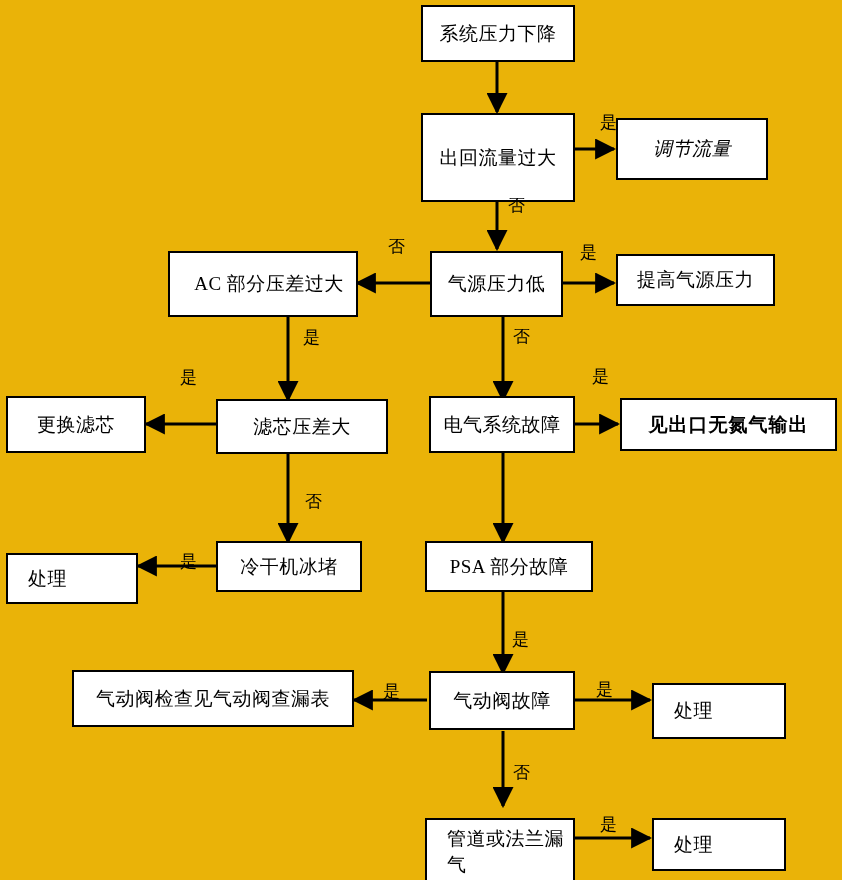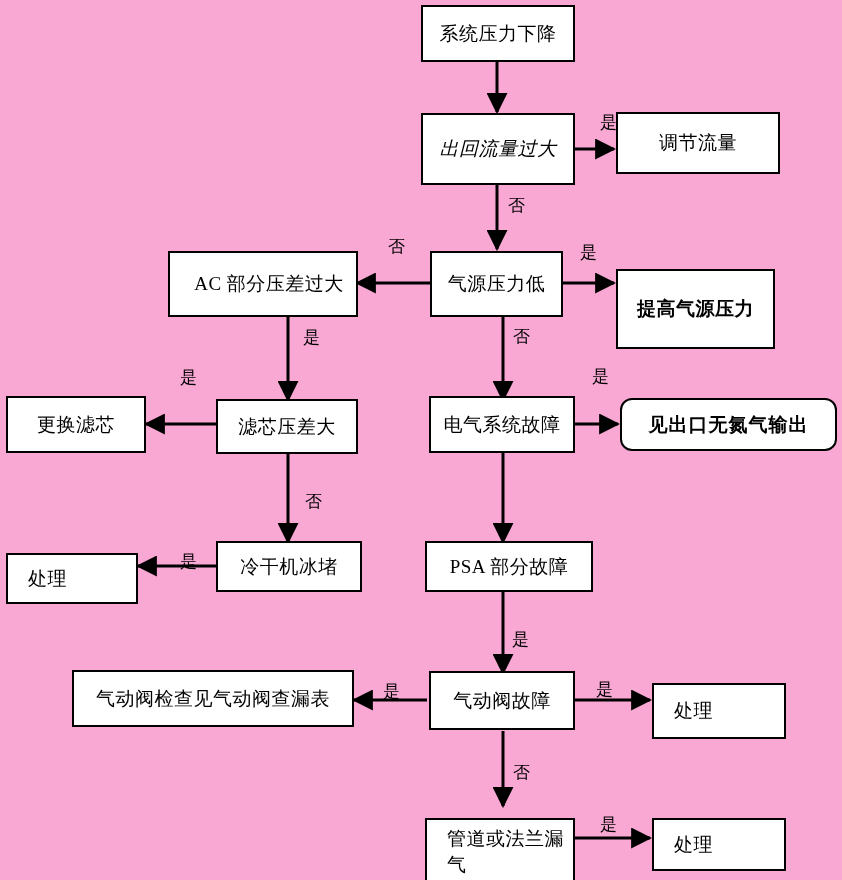--- a/index.html
+++ b/index.html
@@ -4,21 +4,21 @@
 <style>
   html, body {
     margin: 0;
     padding: 0;
     background: #ffffff;
   }
   #canvas {
     position: relative;
     width: 842px;
     height: 880px;
-    background: #f9a8d4;
+    background: #eab308;
     font-family: "Liberation Serif", "DejaVu Serif", serif;
     overflow: hidden;
   }
   svg.edges {
     position: absolute;
     left: 0;
     top: 0;
     width: 842px;
     height: 880px;
     pointer-events: none;
@@ -42,21 +42,20 @@
     justify-content: flex-start;
     text-align: left;
     padding-left: 20px;
     margin-top: 12px;
   }
   .node.bold {
     font-weight: bold;
     font-family: "Liberation Sans", "DejaVu Sans", sans-serif;
     letter-spacing: 1px;
     font-size: 19px;
-    border-radius: 12px;
   }
   .edge-label {
     position: absolute;
     font-size: 17px;
     color: #000000;
     font-family: "Liberation Serif", "DejaVu Serif", serif;
     white-space: nowrap;
     line-height: 1;
   }
 </style>
@@ -104,33 +103,33 @@
       <path d="M 575 700 L 650 700"></path>
 
       <path d="M 503 731 L 503 806"></path>
 
       <path d="M 575 838 L 650 838"></path>
     </g>
   </svg>
 
   <div class="node" style="left:421px; top:5px; width:154px; height:57px;">系统压力下降</div>
 
-  <div class="node" style="left:421px; top:113px; width:154px; height:72px;font-style:italic;">出回流量过大</div>
+  <div class="node" style="left:421px; top:113px; width:154px; height:89px;">出回流量过大</div>
 
-  <div class="node" style="left:616px; top:112px; width:164px; height:62px;">调节流量</div>
+  <div class="node" style="left:616px; top:118px; width:152px; height:62px;font-style:italic;">调节流量</div>
 
   <div class="node" style="left:168px; top:251px; width:190px; height:66px;padding-left:20px;">AC 部分压差过大</div>
 
   <div class="node" style="left:430px; top:251px; width:133px; height:66px;">气源压力低</div>
 
-  <div class="node" style="left:616px; top:269px; width:159px; height:80px;font-weight:bold;">提高气源压力</div>
+  <div class="node" style="left:616px; top:254px; width:159px; height:52px;">提高气源压力</div>
 
   <div class="node" style="left:6px; top:396px; width:140px; height:57px;text-align:center;">更换滤芯</div>
 
-  <div class="node" style="left:216px; top:399px; width:142px; height:55px;">滤芯压差大</div>
+  <div class="node" style="left:216px; top:399px; width:172px; height:55px;">滤芯压差大</div>
 
   <div class="node" style="left:429px; top:396px; width:146px; height:57px;">电气系统故障</div>
 
   <div class="node bold" style="left:620px; top:398px; width:217px; height:53px;">见出口无氮气输出</div>
 
   <div class="node left-align" style="left:6px; top:541px; width:132px; height:51px;">处理</div>
 
   <div class="node" style="left:216px; top:541px; width:146px; height:51px;">冷干机冰堵</div>
 
   <div class="node" style="left:425px; top:541px; width:168px; height:51px;text-align:center;">PSA 部分故障</div>

